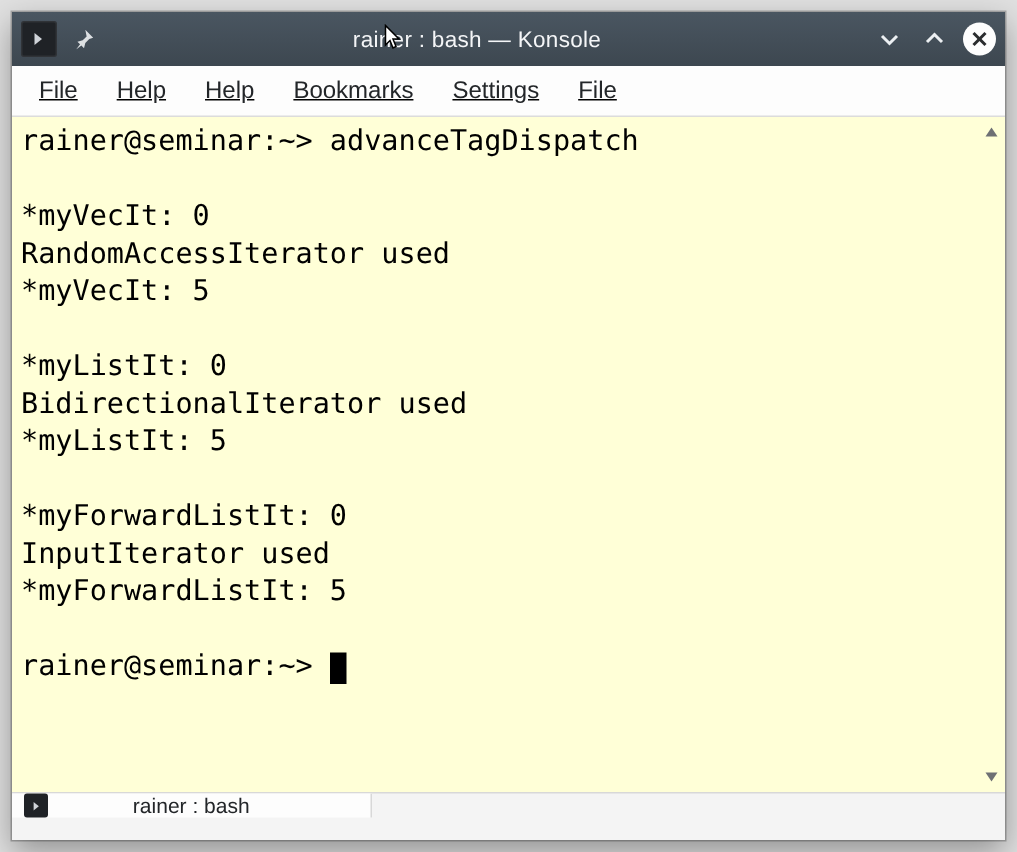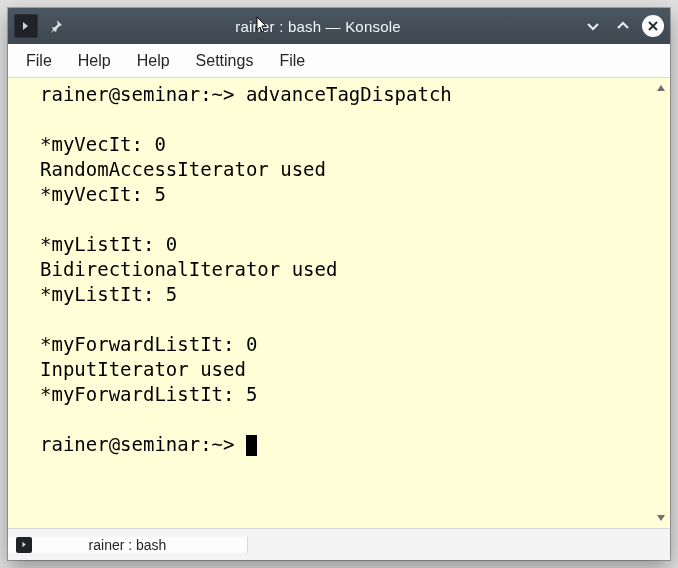--- a/index.html
+++ b/index.html
@@ -59,20 +59,21 @@
   .win-btn.close { background:#fdfdfd; }
   .win-btn.close svg { stroke:#2a2c2e; }
   .menubar {
     height: 34px;
     background: #fdfdfd;
     border-bottom: 1px solid #dcdcdc;
     display: flex;
     align-items: center;
     padding: 0 6px;
     gap: 2px;
+    text-decoration: underline;
   }
   .menu-item {
     font-size: 16px;
     color: #232629;
     padding: 4px 12px;
     border-radius: 3px;
   }
   .terminal-wrap {
     flex: 1;
     display: flex;
@@ -80,21 +81,20 @@
   }
   .terminal {
     flex: 1;
     padding: 4px 4px 4px 6px;
     font-family: "DejaVu Sans Mono","Liberation Mono",monospace;
     font-size: 19px;
     line-height: 25px;
     color: #000;
     white-space: pre;
     overflow: hidden;
-    margin-left: 26px;
   }
   .scrolltrack {
     width: 18px;
     background: #ffffd7;
     position: relative;
     border-left: 0px solid transparent;
   }
   .scroll-arrow {
     position: absolute;
     left: 3px;
@@ -102,21 +102,21 @@
     display:flex; align-items:center; justify-content:center;
   }
   .scroll-arrow svg { width:10px; height:10px; fill:#6e7074; }
   .scroll-arrow.up { top: 4px; }
   .scroll-arrow.down { bottom: 4px; }
   .tabbar {
     height: 32px;
     background: #f4f4f4;
     border-top: 1px solid #d8d8d8;
     display: flex;
-    align-items: center;
+    align-items: flex-start;
   }
   .tab {
     display: flex;
     align-items: center;
     padding: 0 14px 0 8px;
     gap: 10px;
     background: #fdfdfd;
     border-right: 1px solid #d8d8d8;
     font-size: 14px;
     color: #232629;
@@ -178,20 +178,21 @@
             <line x1="13" y1="5" x2="5" y2="13"></line>
           </svg>
       </div>
     </div>
   </div>
 
   <div class="menubar">
     <div class="menu-item">File</div>
     <div class="menu-item">Help</div>
     <div class="menu-item">Help</div>
+    <div class="menu-item">Bookmarks</div>
     <div class="menu-item">Settings</div>
     <div class="menu-item">File</div>
   </div>
 
   <div class="terminal-wrap">
     <div class="terminal" id="term">rainer@seminar:~&gt; advanceTagDispatch
 
 *myVecIt: 0
 RandomAccessIterator used
 *myVecIt: 5

